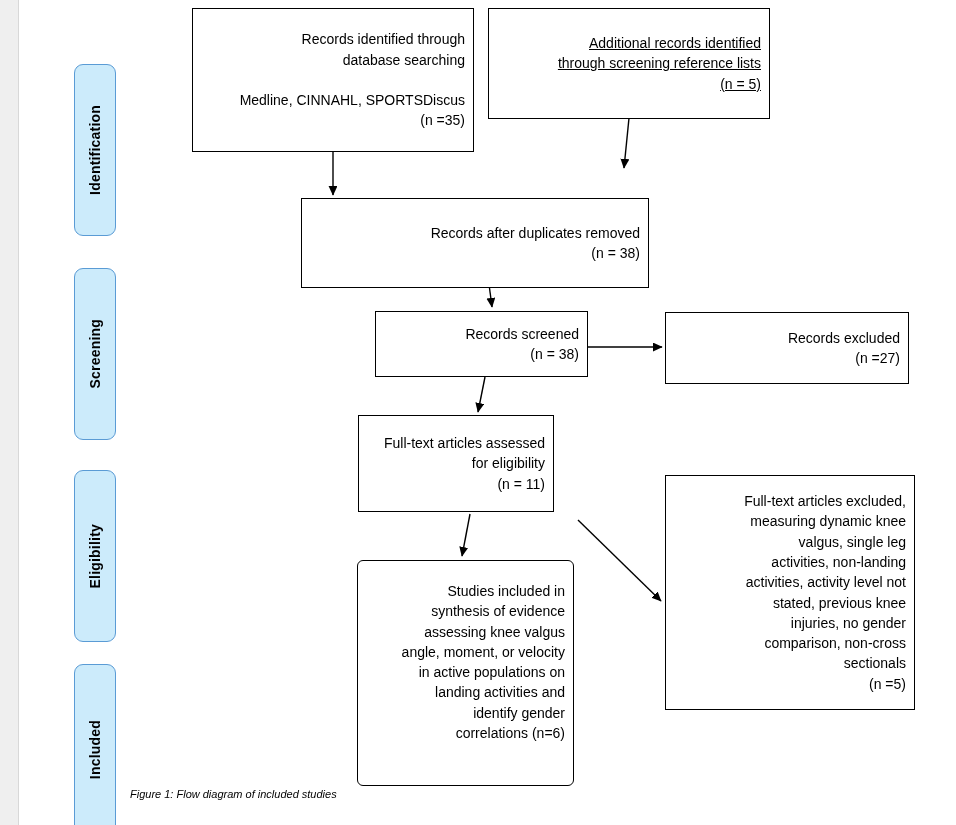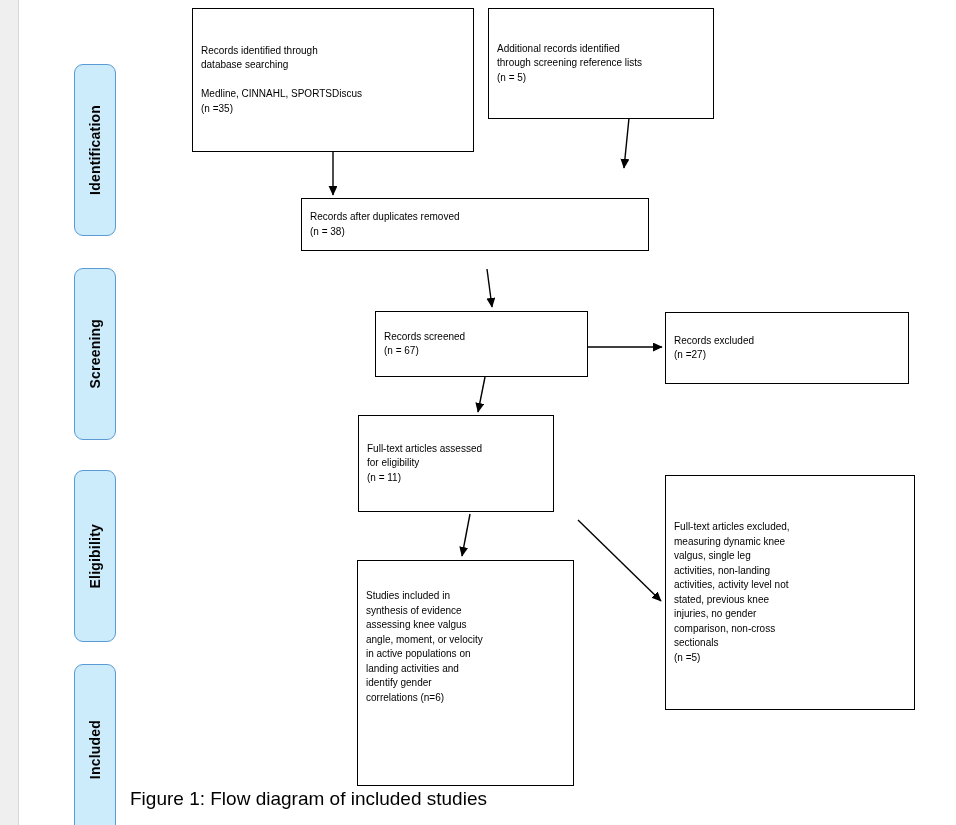--- a/index.html
+++ b/index.html
@@ -45,45 +45,47 @@
     white-space: nowrap;
   }
   .box {
     position: absolute;
     border: 1px solid #000000;
     background: #ffffff;
     box-sizing: border-box;
     display: flex;
     align-items: center;
     justify-content: center;
-    text-align: left;
-    font-size: 10px;
+    text-align: right;
+    font-size: 14px;
     color: #000000;
     line-height: 1.45;
     padding: 6px 8px;
   }
   .box.top-align {
     align-items: flex-start;
-    padding-top: 28px;
+    padding-top: 20px;
+    border-radius: 6px;
   }
   .box .txt {
     white-space: pre-line;
     width: 100%;
   }
   svg.arrows {
     position: absolute;
     left: 0;
     top: 0;
     width: 956px;
     height: 825px;
     pointer-events: none;
   }
   .caption {
     position: absolute;
-    font-size: 19px;
+    font-style: italic;
+    font-size: 11px;
     color: #000000;
   }
 </style>
 </head>
 <body>
 
 <div id="page">
 
   <div class="left-gutter"></div>
 
@@ -123,34 +125,34 @@
   </svg>
 
   <div class="box" style="left:192px; top:8px; width:282px; height:144px;">
     <span class="txt">Records identified through
 database searching
 
 Medline, CINNAHL, SPORTSDiscus
 (n =35)</span>
   </div>
 
-  <div class="box" style="left:488px; top:8px; width:226px; height:111px;">
+  <div class="box" style="left:488px; top:8px; width:282px; height:111px;text-decoration:underline;">
     <span class="txt">Additional records identified
 through screening reference lists
 (n = 5)</span>
   </div>
 
-  <div class="box" style="left:301px; top:198px; width:348px; height:53px;">
+  <div class="box" style="left:301px; top:198px; width:348px; height:90px;">
     <span class="txt">Records after duplicates removed
 (n = 38)</span>
   </div>
 
   <div class="box" style="left:375px; top:311px; width:213px; height:66px;">
     <span class="txt">Records screened
-(n = 67)</span>
+(n = 38)</span>
   </div>
 
   <div class="box" style="left:665px; top:312px; width:244px; height:72px;">
     <span class="txt">Records excluded
 (n =27)</span>
   </div>
 
   <div class="box" style="left:358px; top:415px; width:196px; height:97px;">
     <span class="txt">Full-text articles assessed
 for eligibility

